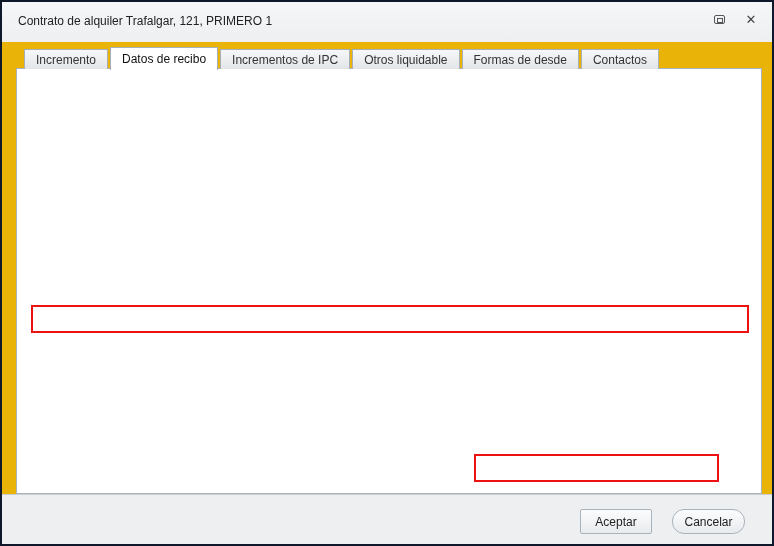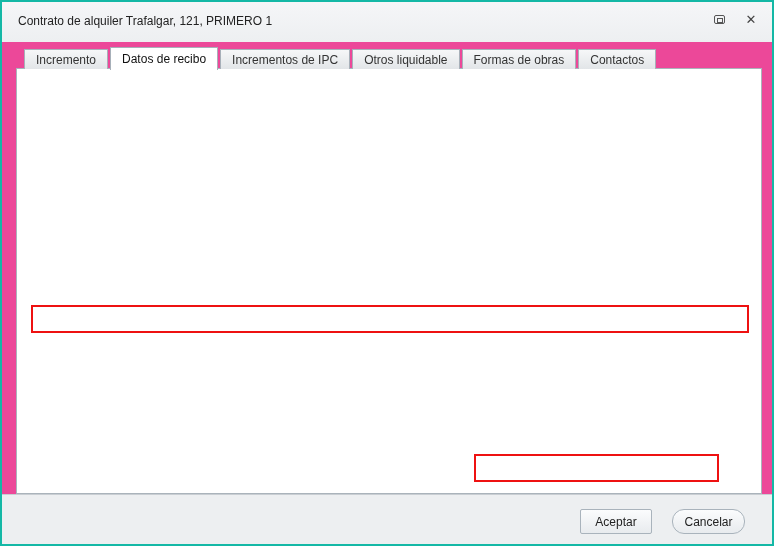--- a/index.html
+++ b/index.html
@@ -1,19 +1,19 @@
 <!DOCTYPE html>
 <html><head>
 <meta charset="utf-8">
 <style>
   html,body{margin:0;padding:0;background:#d8dde2;}
   *{box-sizing:border-box;font-family:"Liberation Sans","DejaVu Sans",sans-serif;}
   #window{
-    position:relative;width:774px;height:546px;background:#ec4899;
-    border:2px solid #14b8a6;outline:1px solid #6e7d8a;overflow:hidden;
+    position:relative;width:774px;height:546px;background:#eab308;
+    border:2px solid #0f172a;outline:1px solid #6e7d8a;overflow:hidden;
     font-size:12px;color:#1e1e1e;
   }
   .abs{position:absolute;}
   
   #titlebar{left:0;top:0;width:100%;height:40px;background:linear-gradient(#f5f6f8,#edeff1);}
   #title-text{left:16px;top:12px;white-space:nowrap;color:#222;}
   .winbtn{top:9px;width:18px;height:16px;display:flex;align-items:center;justify-content:center;color:#444;cursor:default;}
   #btn-restore{left:708px;}
   #btn-restore .box{width:11px;height:9px;border:1px solid #555;border-radius:2px;position:relative;}
   #btn-restore .box:after{content:"";position:absolute;left:2px;top:2px;width:4px;height:3px;border:1px solid #555;}
@@ -115,21 +115,21 @@
     <div class="tab active">
         <span>Datos de recibo</span>
       </div>
     <div class="tab">
         <span>Incrementos de IPC</span>
       </div>
     <div class="tab">
         <span>Otros liquidable</span>
       </div>
     <div class="tab">
-        <span>Formas de obras</span>
+        <span>Formas de desde</span>
       </div>
     <div class="tab">
         <span>Contactos</span>
       </div>
   </div>
 
   <div id="panel" class="abs"></div>
 
   <span class="cb" style="left:32px;top:79px;">
     <span class="tick">✔</span>

